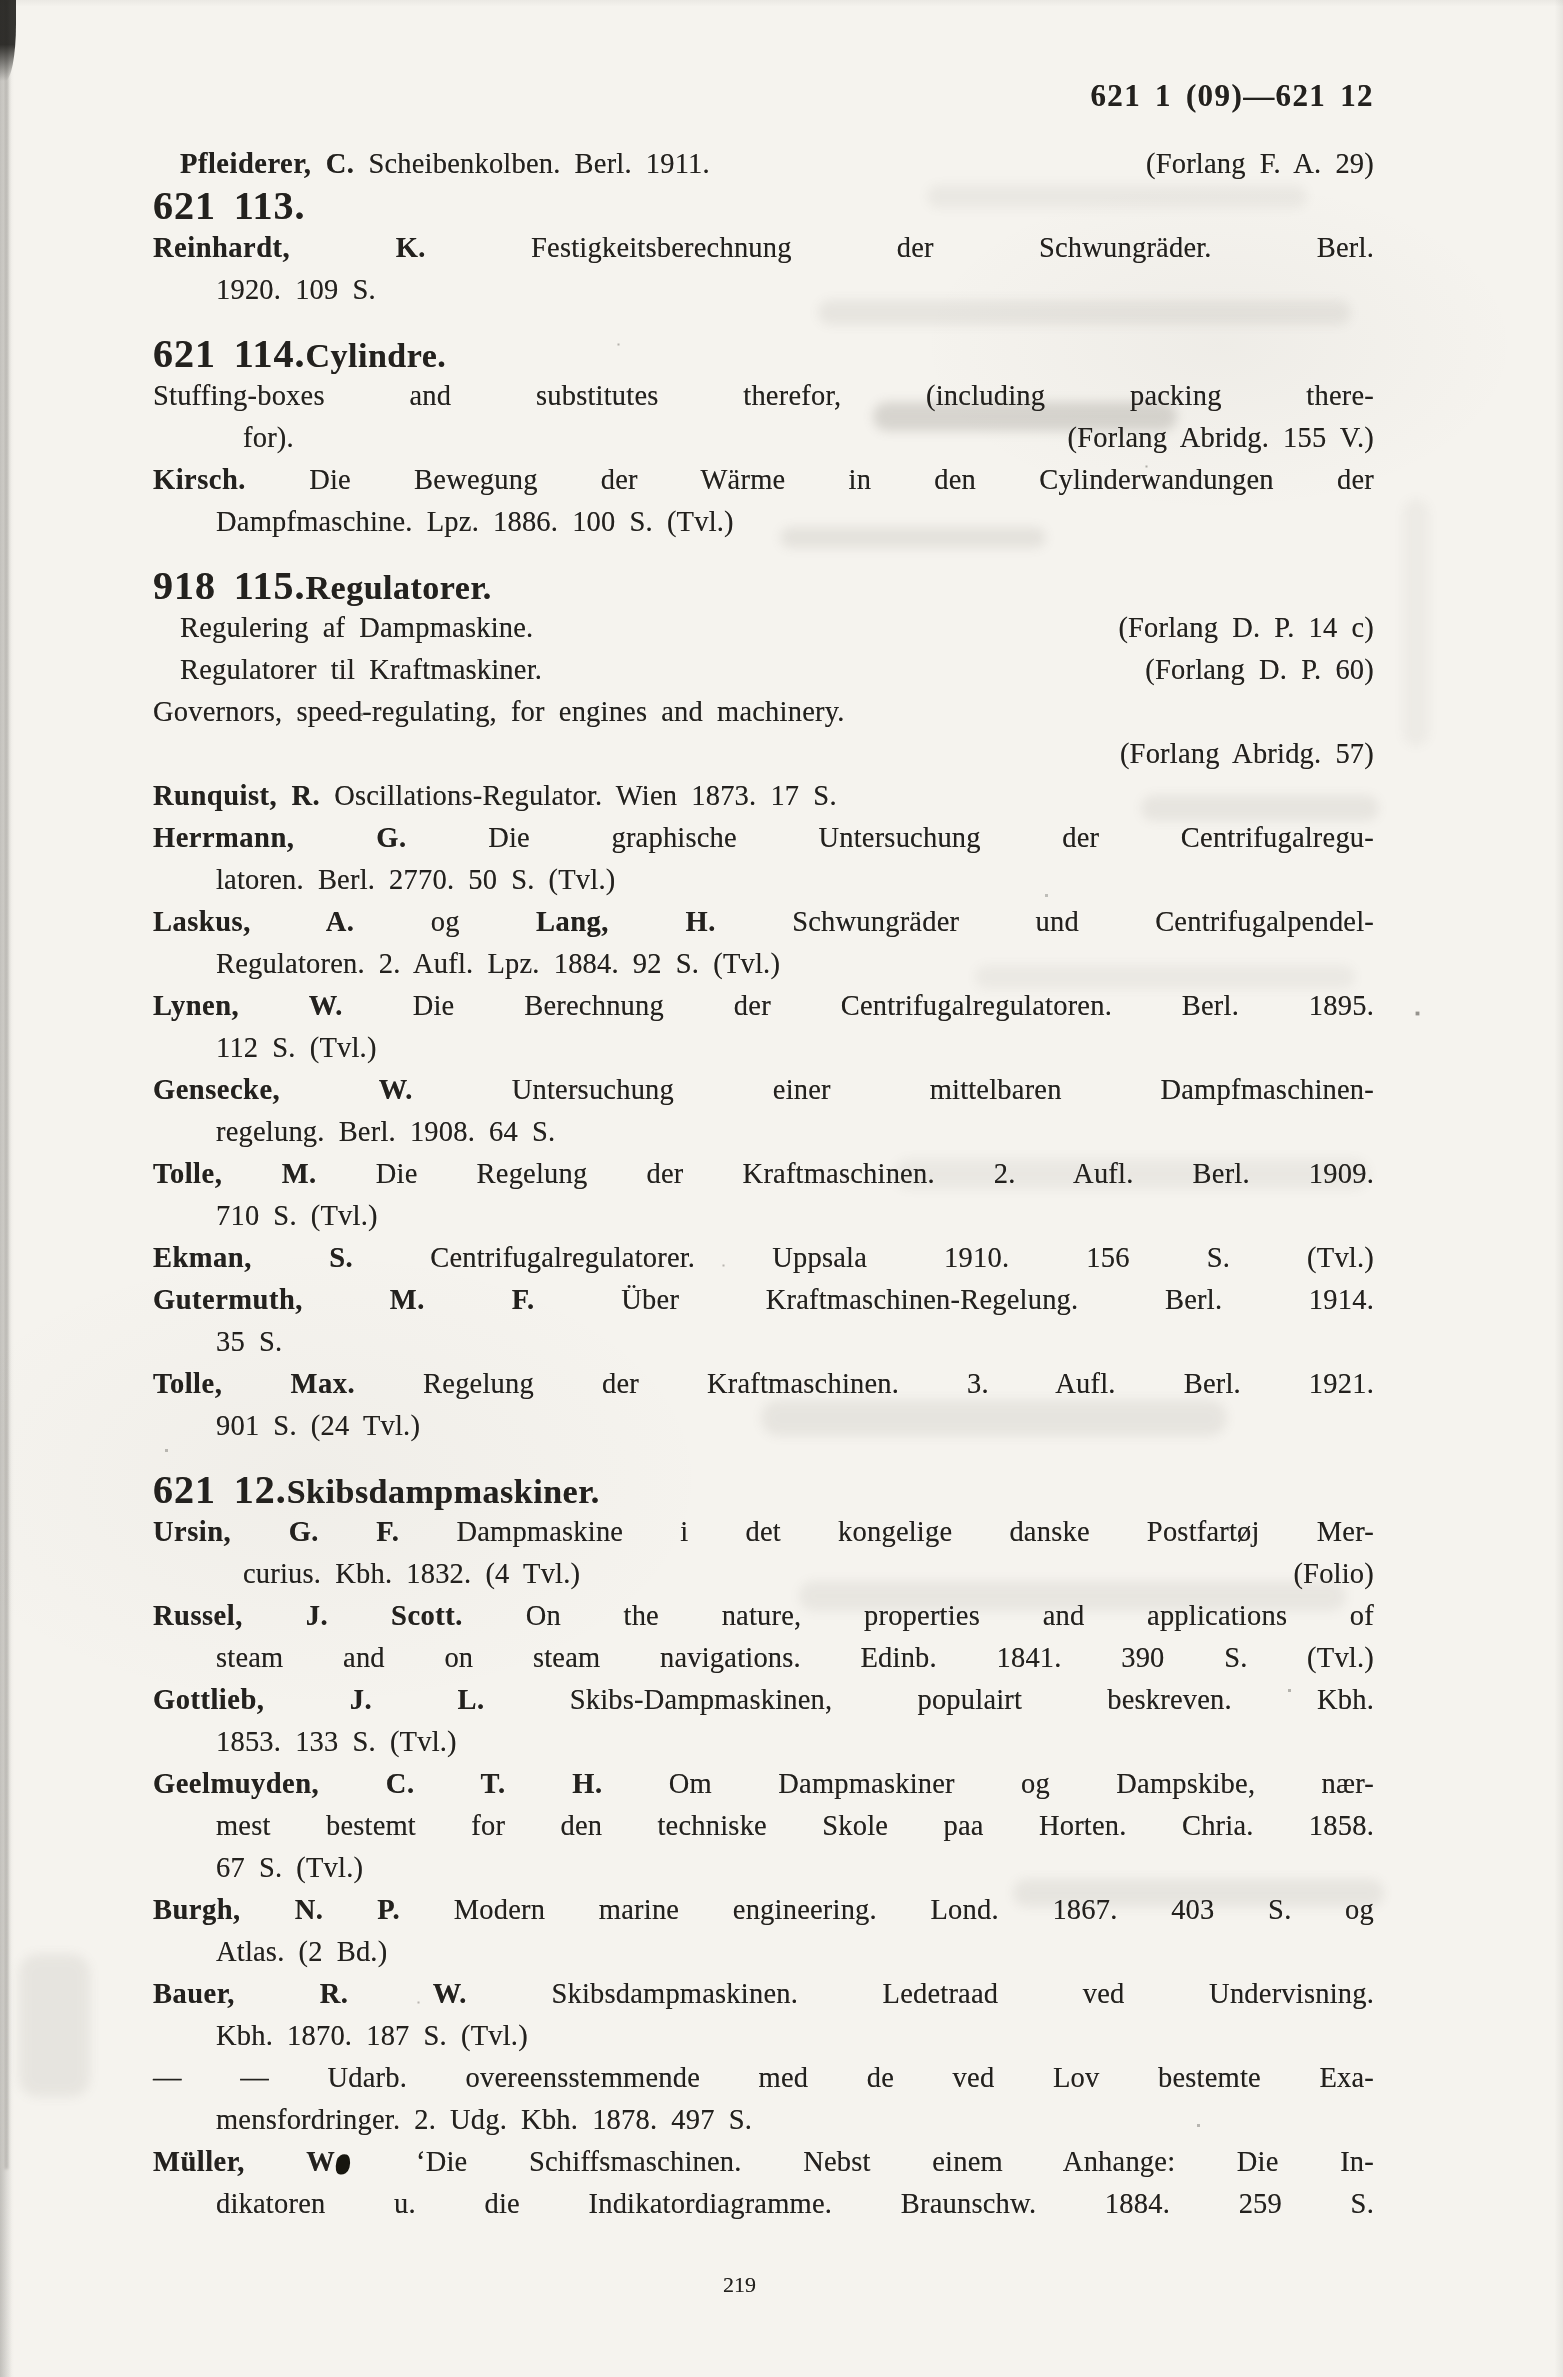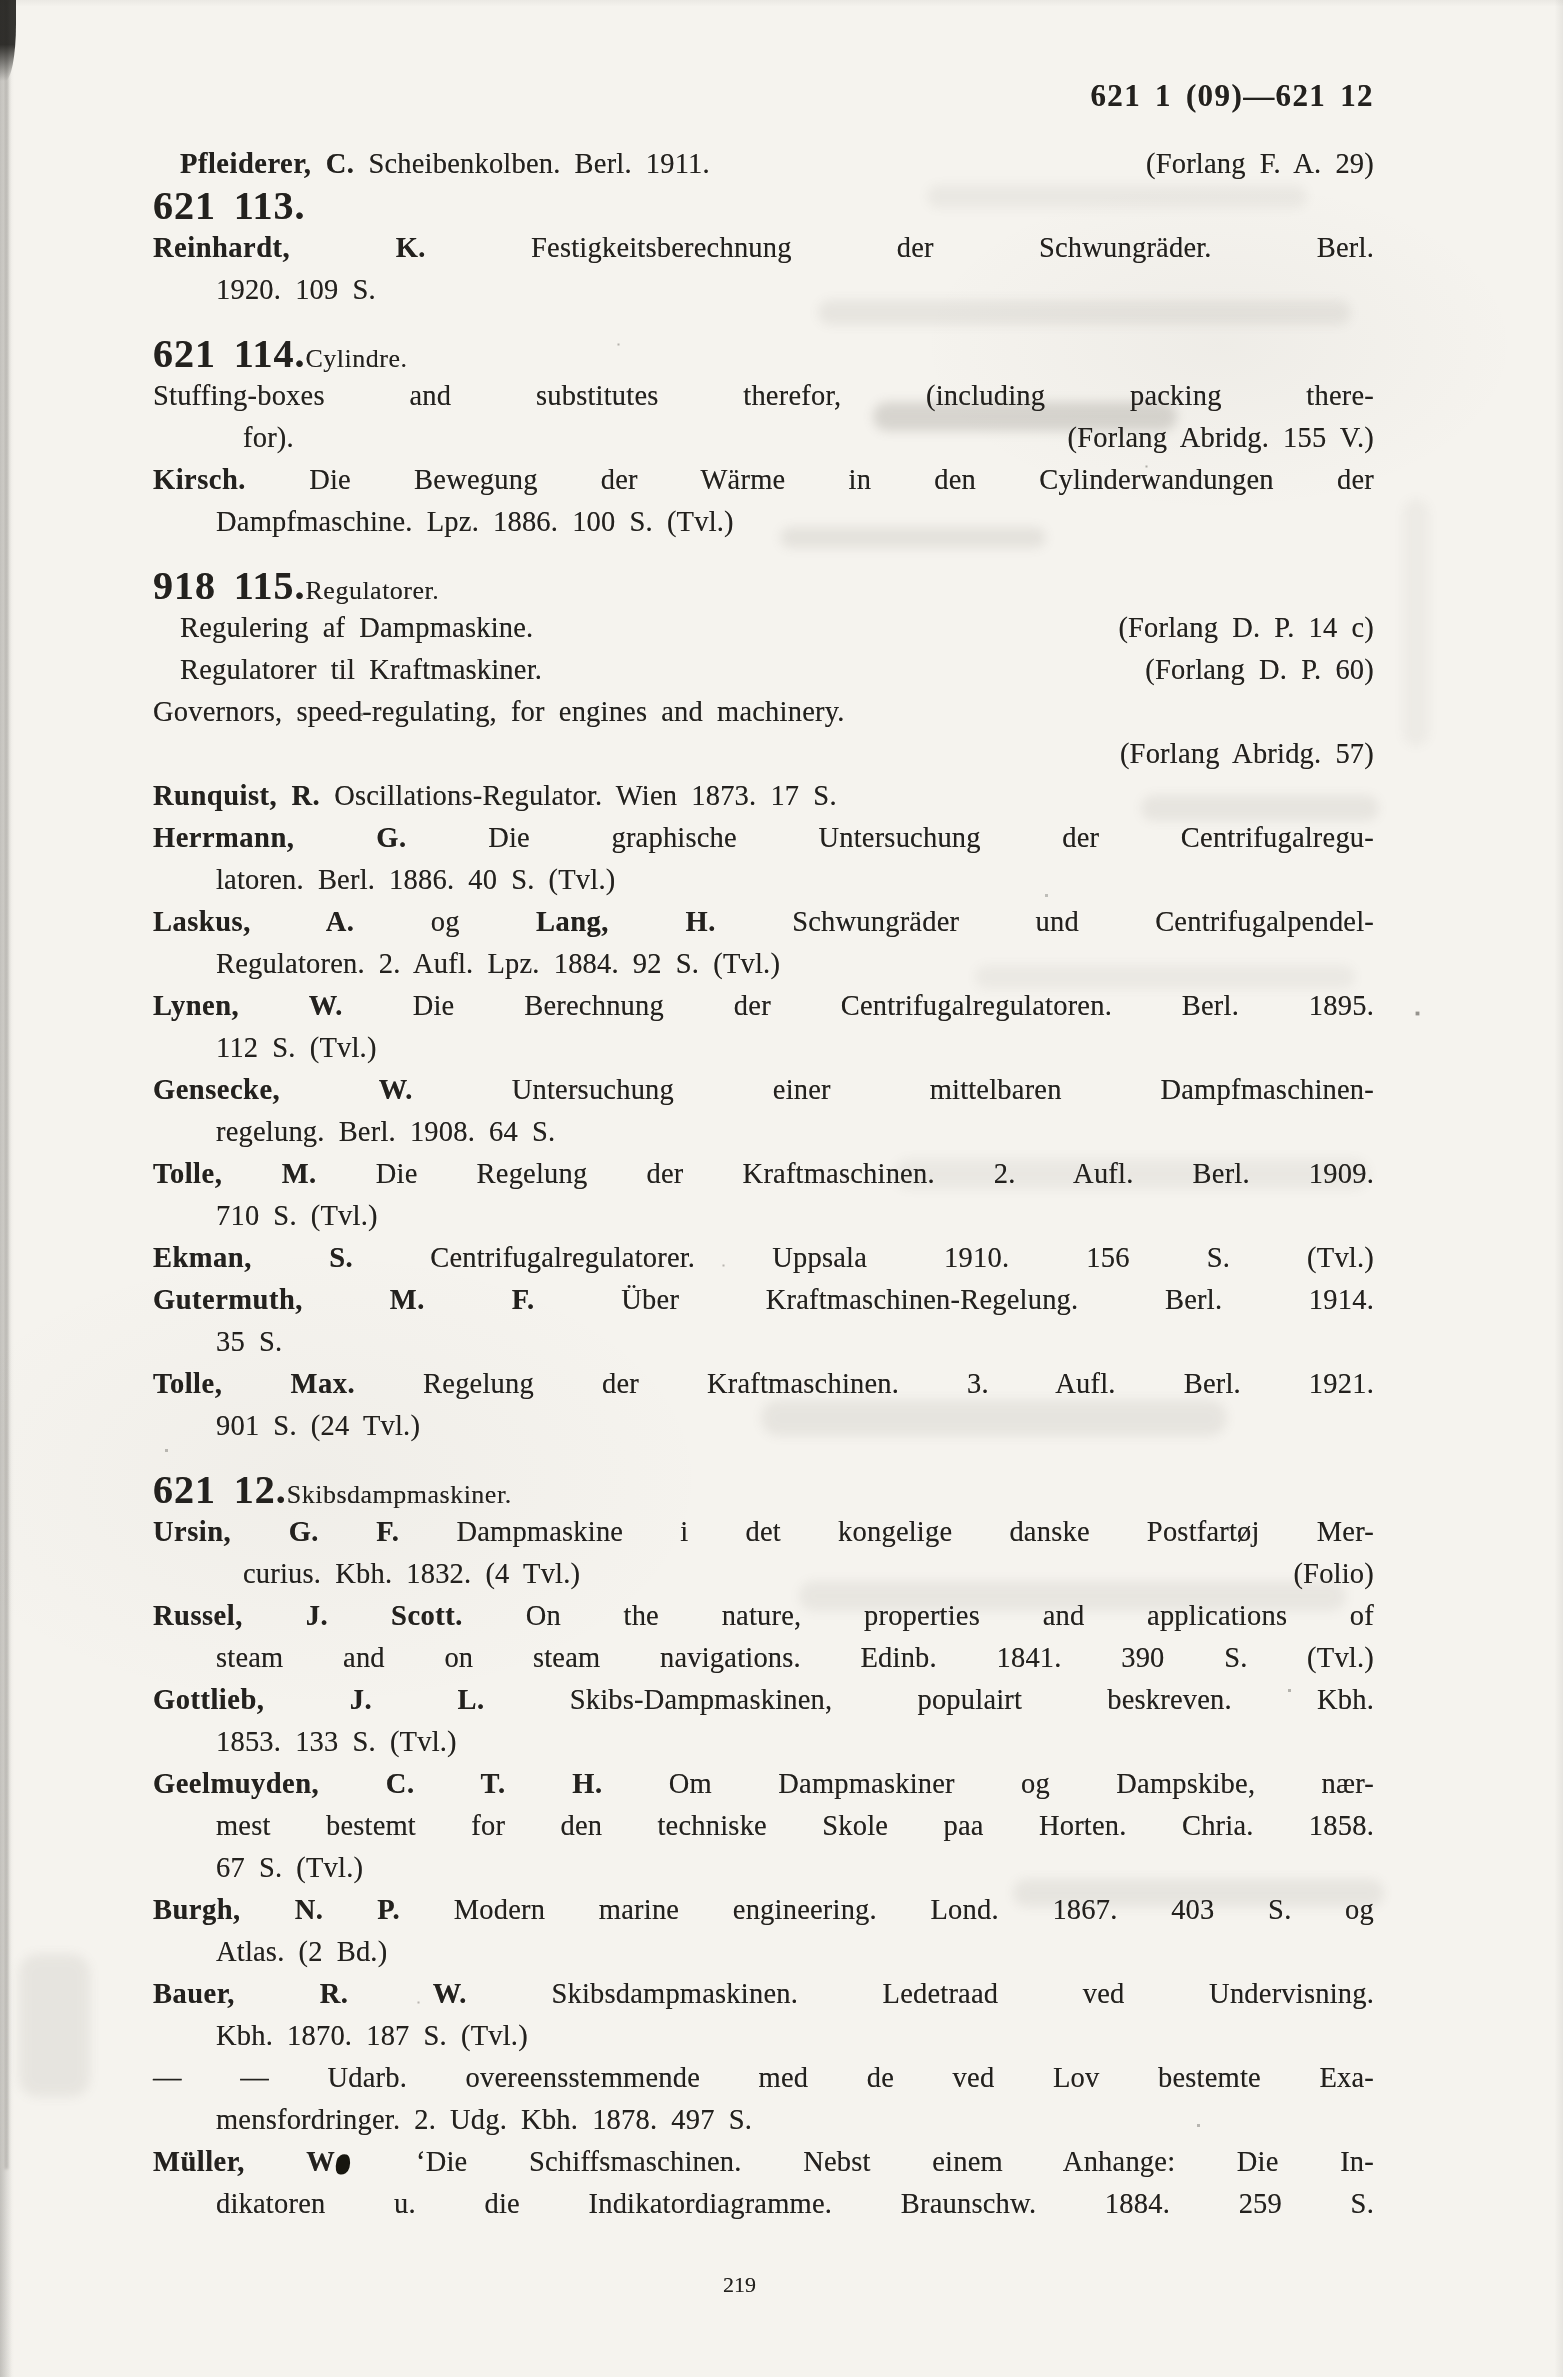--- a/index.html
+++ b/index.html
@@ -22,21 +22,21 @@
     letter-spacing:1.4px;word-spacing:4.8px;
   }
   .flow{position:absolute;left:153px;top:143px;width:1221px;}
   .line{height:42px;line-height:42px;font-size:28.5px;letter-spacing:0.2px;word-spacing:6.7px;}
   .line.gap{margin-top:22px;}
   .line.ind{padding-left:63px;}
   .line.j{text-align:justify;text-align-last:justify;}
   .line.fx{display:flex;justify-content:space-between;align-items:baseline;margin-left:27px;}
   .au{font-weight:700;letter-spacing:0.5px;}
   .line.sec .au{font-size:40px;letter-spacing:1px;}
-  .line.sec .rt{font-weight:400;font-size:26px;letter-spacing:0.5px;}
+  .line.sec .rt{font-weight:700;font-size:34px;letter-spacing:0.5px;}
   .flow,.head,.pageno{text-shadow:0 0 0.6px rgba(35,33,30,.5);}
   .pageno{
     position:absolute;top:2264px;left:153px;width:1221px;text-align:center;
     font-size:22px;line-height:42px;transform:translateX(-24px);
   }
   .blot{
     display:inline-block;width:14.3px;height:21px;background:#17160f;
     border-radius:55% 45% 60% 40% / 40% 60% 45% 55%;
     vertical-align:-3.8px;margin:0 3.8px 0 1px;transform:rotate(14deg);
   }
@@ -109,21 +109,21 @@
       <span><span>Regulatorer til Kraftmaskiner.</span></span>
       <span class="rt">(Forlang D. P. 60)</span>
     </div>
     <div class="line"><span><span>Governors, speed-regulating, for engines and machinery.</span></span></div>
     <div class="line fx">
       <span></span>
       <span class="rt">(Forlang Abridg. 57)</span>
     </div>
     <div class="line"><span><b class="au">Runquist, R.</b><span> Oscillations-Regulator. Wien 1873. 17 S.</span></span></div>
     <div class="line j"><span><b class="au">Herrmann, G.</b><span> Die graphische Untersuchung der Centrifugalregu-</span></span></div>
-    <div class="line ind"><span><span>latoren. Berl. 1886. 40 S. (Tvl.)</span></span></div>
+    <div class="line ind"><span><span>latoren. Berl. 2770. 50 S. (Tvl.)</span></span></div>
     <div class="line j"><span><b class="au">Laskus, A.</b><span> og </span><b class="au">Lang, H.</b><span> Schwungräder und Centrifugalpendel-</span></span></div>
     <div class="line ind"><span><span>Regulatoren. 2. Aufl. Lpz. 1884. 92 S. (Tvl.)</span></span></div>
     <div class="line j"><span><b class="au">Lynen, W.</b><span> Die Berechnung der Centrifugalregulatoren. Berl. 1895.</span></span></div>
     <div class="line ind"><span><span>112 S. (Tvl.)</span></span></div>
     <div class="line j"><span><b class="au">Gensecke, W.</b><span> Untersuchung einer mittelbaren Dampfmaschinen-</span></span></div>
     <div class="line ind"><span><span>regelung. Berl. 1908. 64 S.</span></span></div>
     <div class="line j"><span><b class="au">Tolle, M.</b><span> Die Regelung der Kraftmaschinen. 2. Aufl. Berl. 1909.</span></span></div>
     <div class="line ind"><span><span>710 S. (Tvl.)</span></span></div>
     <div class="line j"><span><b class="au">Ekman, S.</b><span> Centrifugalregulatorer. Uppsala 1910. 156 S. (Tvl.)</span></span></div>
     <div class="line j"><span><b class="au">Gutermuth, M. F.</b><span> Über Kraftmaschinen-Regelung. Berl. 1914.</span></span></div>

